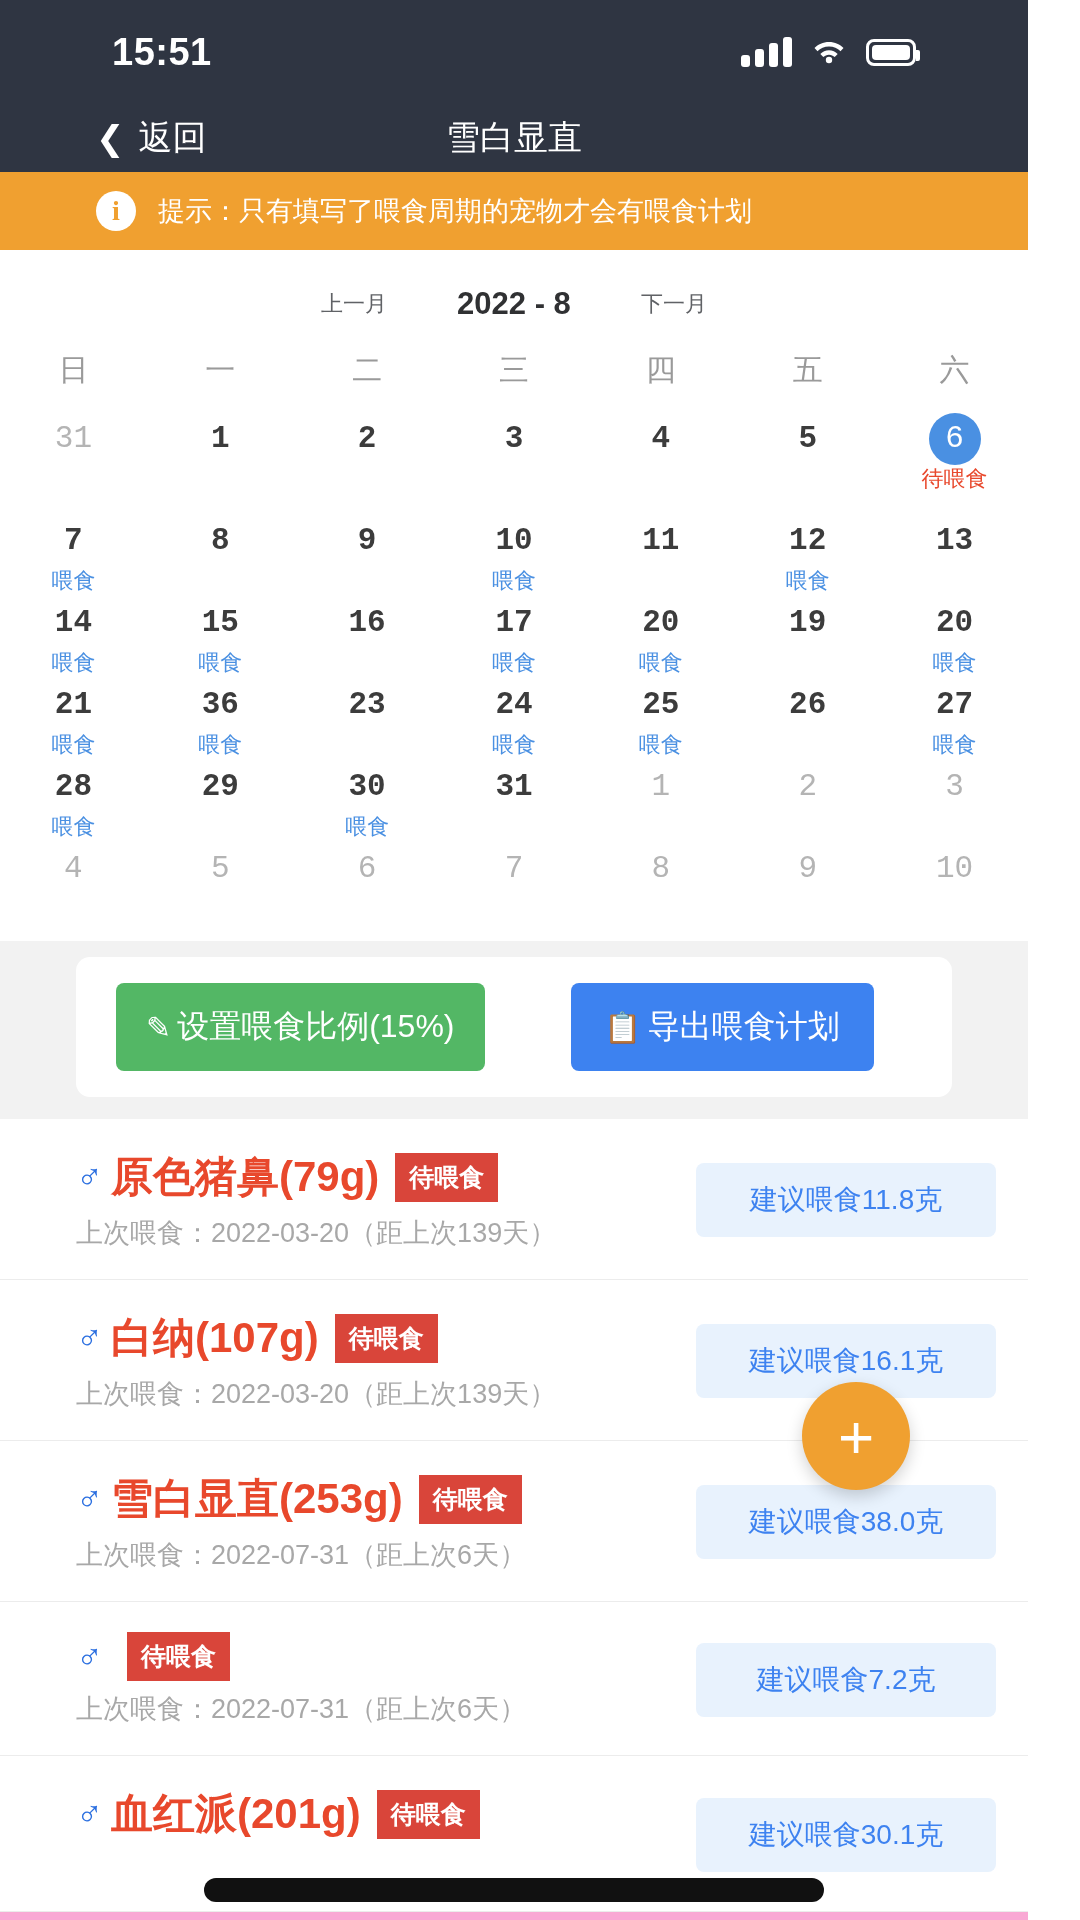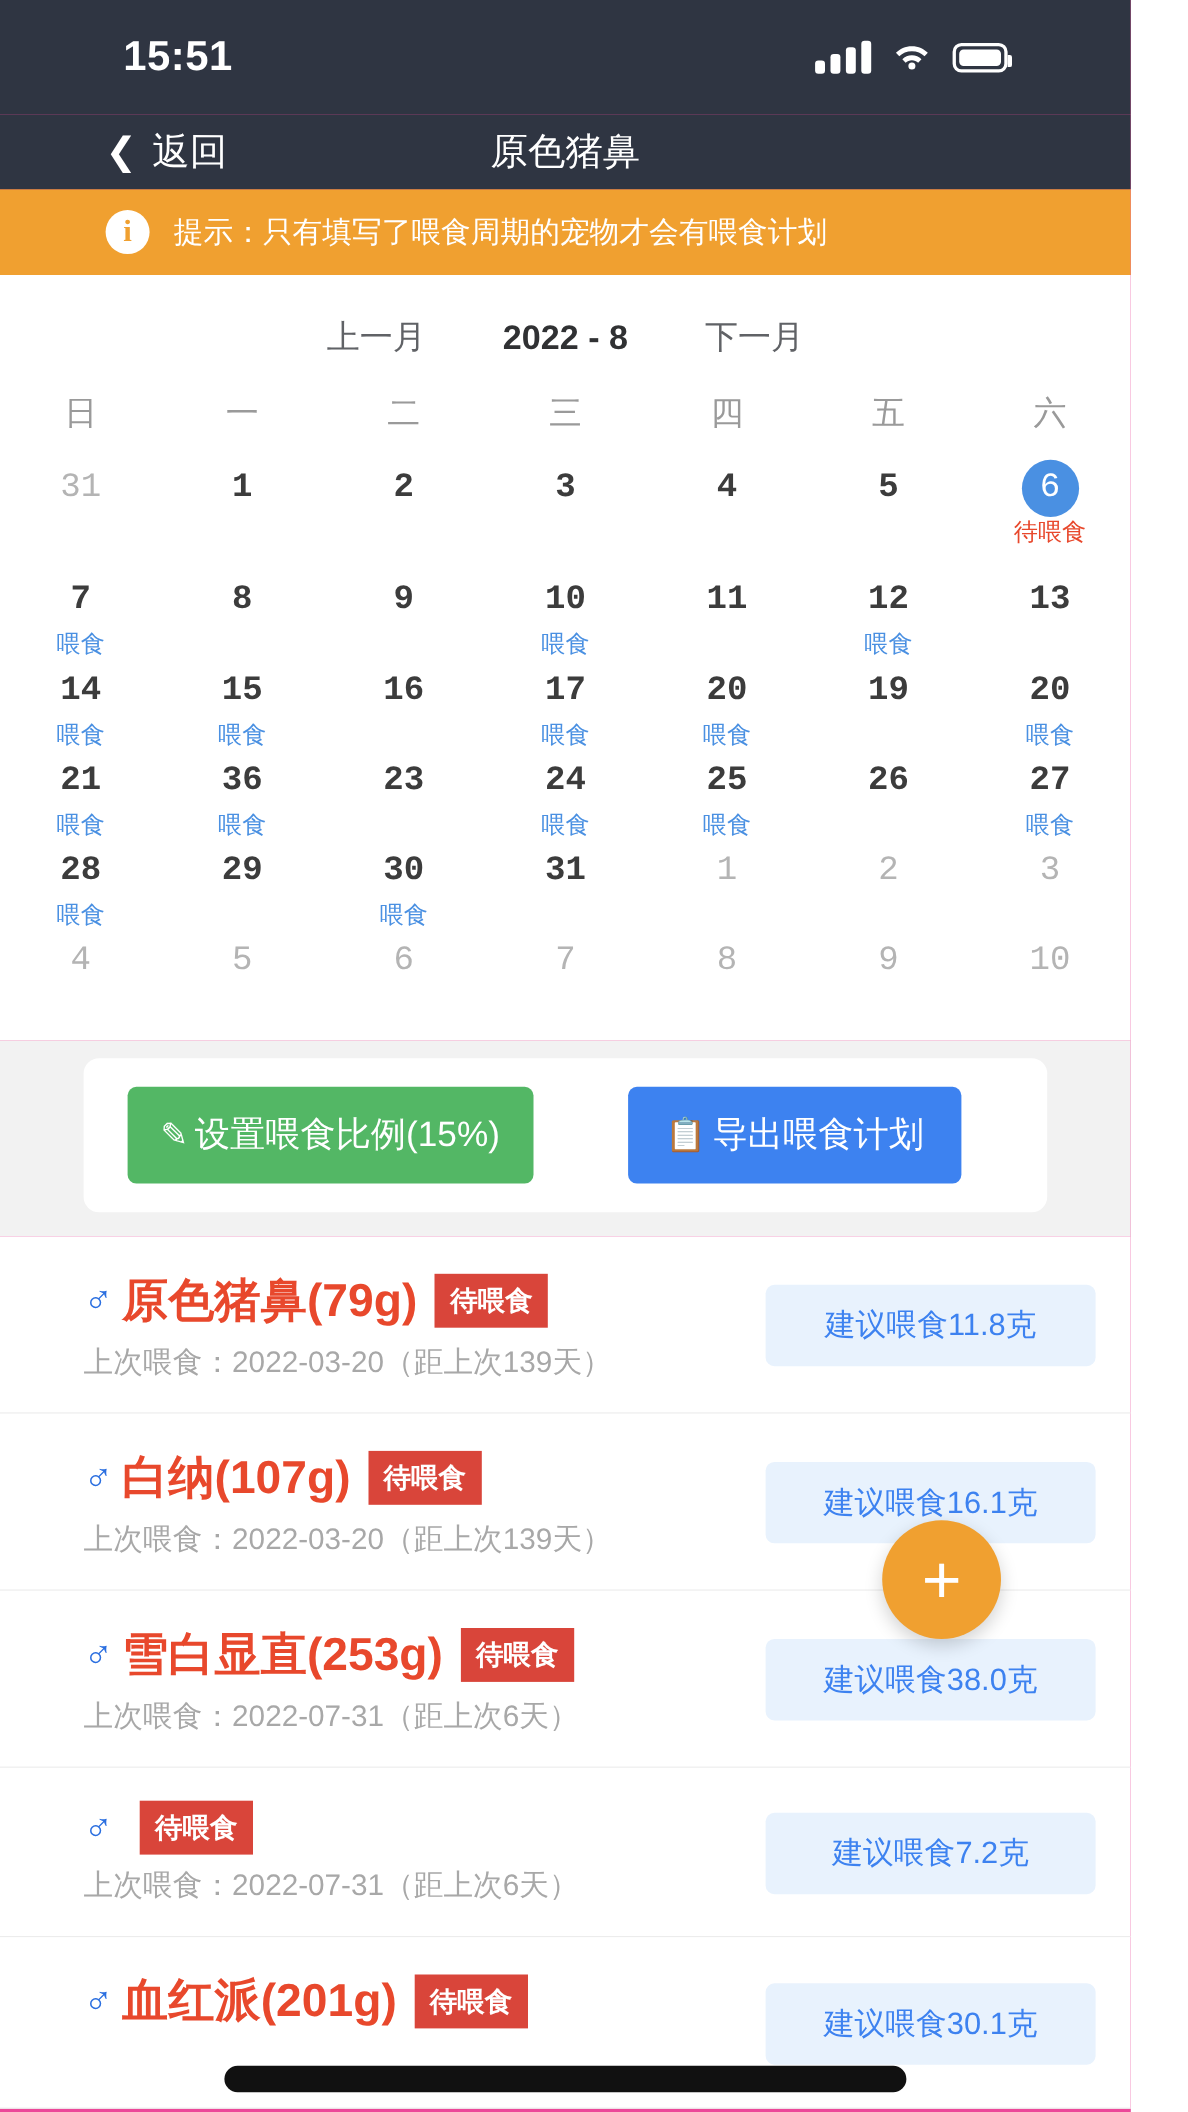--- a/index.html
+++ b/index.html
@@ -2,21 +2,21 @@
 <html><head>
 <meta charset="utf-8">
 <style>
   * { box-sizing: border-box; margin: 0; padding: 0; }
   html, body {
     width: 1080px; height: 1920px;
     background: #ffffff;
     font-family: "Liberation Sans", "DejaVu Sans", sans-serif;
     overflow: hidden;
   }
-  .phone { position: relative; width: 1028px; height: 1920px; background:#ec4899; overflow:hidden; }
+  .phone { position: relative; width: 1028px; height: 1920px; background:#f9a8d4; overflow:hidden; }
 
   
   .statusbar {
     height: 104px; background: #2f3542;
     display:flex; align-items:center; justify-content:space-between;
     padding: 0 112px 0 112px;
   }
   .status-time { color:#ffffff; font-size:38px; font-weight:700; letter-spacing:0.5px; }
   .status-icons { display:flex; align-items:center; gap:20px; }
   .sig { display:flex; align-items:flex-end; gap:5px; height:30px; }
@@ -52,21 +52,21 @@
     font-size:28px; font-weight:700; font-family:"Liberation Serif", serif; flex:none;
   }
   .tip-txt { color:#ffffff; font-size:27px; }
 
   
   .cal-card { background:#ffffff; padding: 14px 0 16px 0; }
   .cal-head {
     display:flex; align-items:center; justify-content:center; gap:70px;
     padding: 22px 0 18px 0;
   }
-  .cal-nav { color:#606266; font-size:30px; }
+  .cal-nav { color:#606266; font-size:22px; }
   .cal-month { color:#303133; font-size:31px; font-weight:700; }
   .cal-weekdays, .cal-row {
     display:grid; grid-template-columns: repeat(7, 1fr);
   }
   .wd { text-align:center; color:#9a9a9a; font-size:30px; padding: 10px 0 22px 0; }
   .cal-row { }
   .cell { text-align:center; padding: 0 0 2px 0; min-height:76px; }
   .cell .d {
     font-size:31px; color:#3c3c3c; font-weight:700; line-height:52px;
     display:inline-flex; align-items:center; justify-content:center;
@@ -156,21 +156,21 @@
           <i></i>
         </span>
     </div>
   </div>
 
   <div class="navbar">
     <div class="nav-back">
       <span class="nav-chev">❮</span>
       <span>返回</span>
     </div>
-    <div class="nav-title">原色猪鼻</div>
+    <div class="nav-title">雪白显直</div>
   </div>
 
   <div class="tip">
     <span class="tip-ico">i</span>
     <span class="tip-txt">提示：只有填写了喂食周期的宠物才会有喂食计划</span>
   </div>
 
   <div class="cal-card">
     <div class="cal-head">
       <div class="cal-nav">上一月</div>

